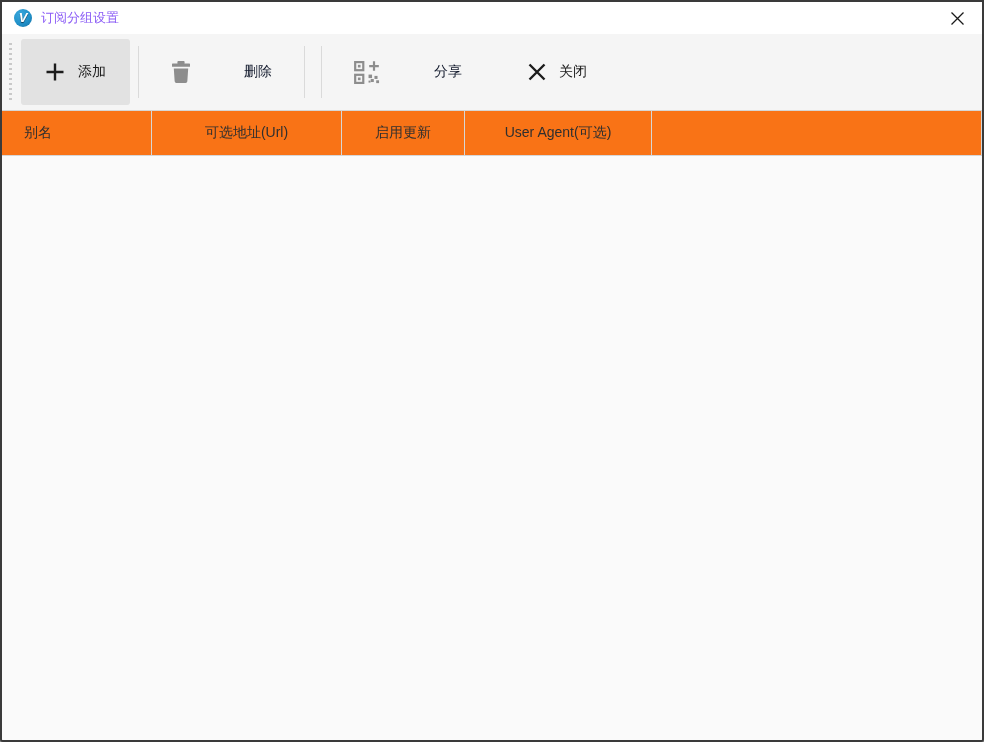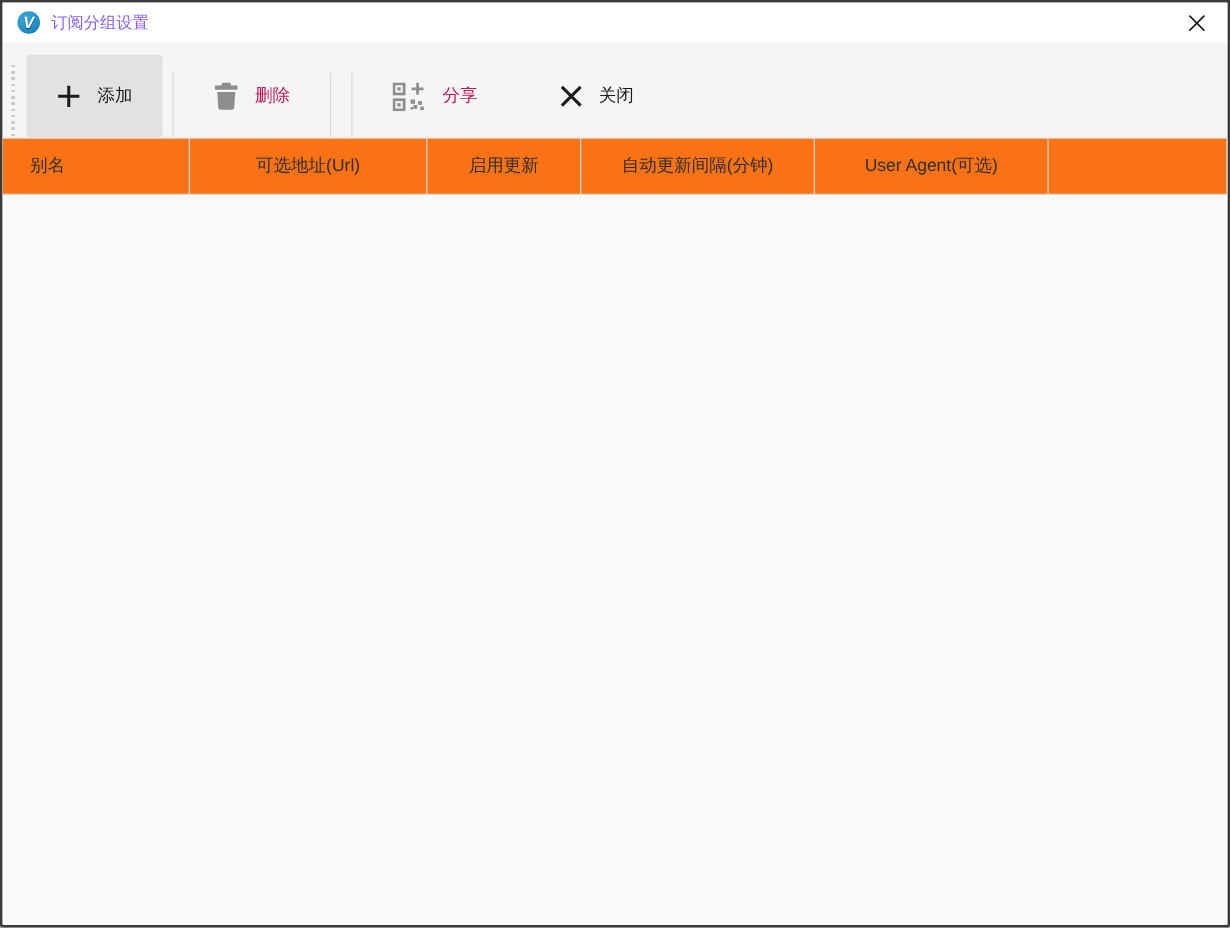--- a/index.html
+++ b/index.html
@@ -29,35 +29,35 @@
   }
   .window-title{font-size:13px;color:#8b5cf6;margin-left:9px;white-space:nowrap;}
   .titlebar-close{
     margin-left:auto;width:34px;height:30px;
     display:flex;align-items:center;justify-content:center;
     cursor:pointer;background:transparent;border:none;
   }
   
   .toolbar{
     height:76px;flex:none;background:#f5f5f5;
-    display:flex;align-items:flex-end;
+    display:flex;align-items:center;
   }
   .toolbar-grip{
     width:3px;height:58px;margin:0 9px 0 7px;flex:none;
     background:repeating-linear-gradient(to bottom,#c9c9c9 0 2px,transparent 2px 5px);
   }
   .tb-btn{
     display:flex;align-items:center;gap:13px;
     height:66px;padding:0 24px;border:none;background:transparent;
     border-radius:3px;font-size:14px;font-family:inherit;cursor:pointer;
     white-space:nowrap;
   }
   .tb-btn.highlight{background:#e2e2e2;}
   .tb-btn .tb-label{color:#1a1a1a;}
-  .tb-btn.disabled .tb-label{color:#be185d;}
+  .tb-btn.disabled .tb-label{color:#0f172a;margin-left:40px;}
   .tb-btn.disabled{cursor:default;}
   .tb-divider{width:1px;height:52px;background:#dadada;margin:0 8px;flex:none;}
   .tb-gap{width:18px;flex:none;}
   .icon{display:flex;align-items:center;justify-content:center;flex:none;}
   
   .grid-header{
     height:46px;flex:none;display:flex;
     background:#fcfcfc;
     border-top:1px solid #d6d6d6;
     border-bottom:1px solid #d6d6d6;
@@ -159,20 +159,19 @@
         </svg>
       </span>
       <span class="tb-label">关闭</span>
     </button>
   </div>
 
   <div class="grid-header">
     <div class="th c0">别名</div>
     <div class="th c1">可选地址(Url)</div>
     <div class="th c2">启用更新</div>
-    <div class="th c3">自动更新间隔(分钟)</div>
     <div class="th c4">User Agent(可选)</div>
     <div class="th filler"></div>
   </div>
 
   <div class="grid-body"></div>
 
 </div>
 
 </body></html>

